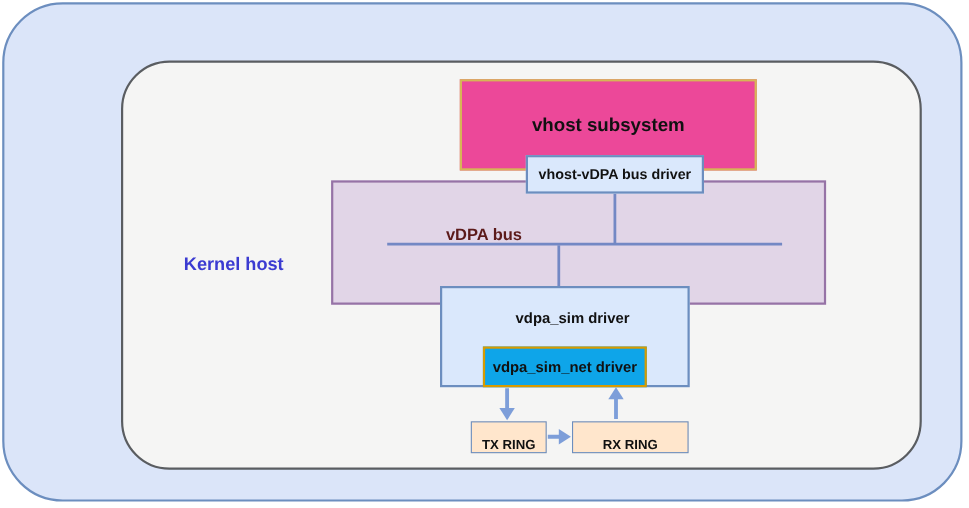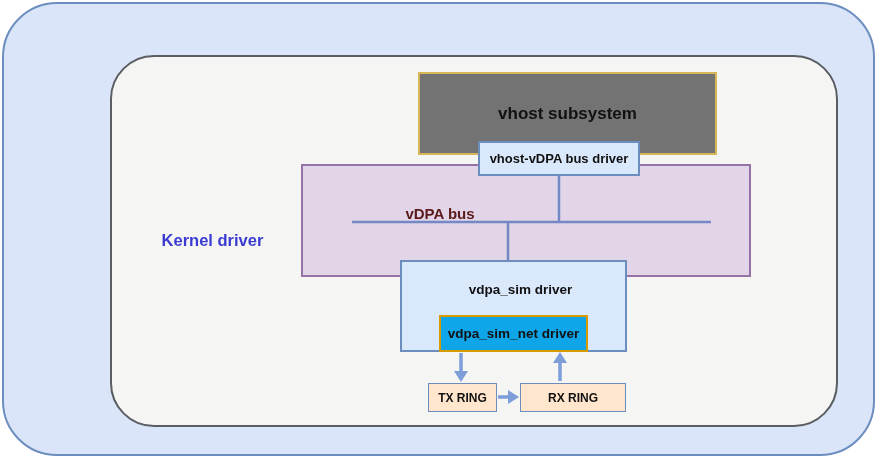--- a/index.html
+++ b/index.html
@@ -22,22 +22,22 @@
   .kernel-space {
     left:110px; top:55px; width:728px; height:372px;
     background:#f5f5f4; border:2px solid #5a5d61; border-radius:44px;
   }
   .kernel-label {
     left:140px; top:231px; width:145px; text-align:center;
     color:#3b3bd1; font-weight:bold; font-size:16.5px;
   }
 
   .vhost-subsystem {
-    left:418px; top:72px; width:299px; height:83px;
-    background:#737373; border:2px solid #d6b656;
+    left:418px; top:72px; width:270px; height:83px;
+    background:#ec4899; border:2px solid #d6b656;
     display:flex; align-items:center; justify-content:center;
     font-weight:bold; font-size:17px; color:#111; z-index:3;
   }
   .device-node {
     left:495px; top:70px; width:145px; height:26px;
     background:#fdf7de; border:2px solid #d6b656;
     display:flex; align-items:center; justify-content:center;
     font-weight:bold; font-size:12.5px; color:#111; z-index:4;
   }
   .vhost-vdpa-driver {
@@ -66,21 +66,21 @@
   }
   .vdpa-sim-net {
     left:439px; top:315px; width:149px; height:37px;
     background:#0ea5e9; border:2px solid #d79b00;
     display:flex; align-items:center; justify-content:center;
     font-weight:bold; font-size:13.5px; color:#111; z-index:4;
   }
 
   .ring {
     background:#ffe6cc; border:1.5px solid #6c8ebf;
-    display:flex; align-items:center; justify-content:center;
+    display:flex; align-items:flex-end; justify-content:center;
     font-weight:bold; font-size:12px; color:#111; z-index:3;
   }
   .tx-ring { left:428px; top:383px; width:69px; height:29px; }
   .rx-ring { left:520px; top:383px; width:106px; height:29px; }
 
   .connector-layer {
     position:absolute; left:0; top:0; width:881px; height:462px;
     z-index:2; pointer-events:none;
   }
   .static-label { z-index:5; }
@@ -88,21 +88,21 @@
 </head>
 <body>
 
 <div id="canvas">
 
   <div class="box outer-host"></div>
   <div class="box l0-label static-label">
   </div>
 
   <div class="box kernel-space"></div>
-  <div class="box kernel-label static-label">Kernel driver</div>
+  <div class="box kernel-label static-label">Kernel host</div>
 
   <div class="box vdpa-bus"></div>
 
   <svg class="connector-layer" viewBox="0 0 881 462" xmlns="http://www.w3.org/2000/svg">
 
     <line x1="352" y1="222" x2="711" y2="222" stroke="#7388c4" stroke-width="2.5"></line>
 
     <line x1="559" y1="176" x2="559" y2="221" stroke="#7388c4" stroke-width="2.5"></line>
 
     <line x1="508" y1="223" x2="508" y2="260" stroke="#7388c4" stroke-width="2.5"></line>

